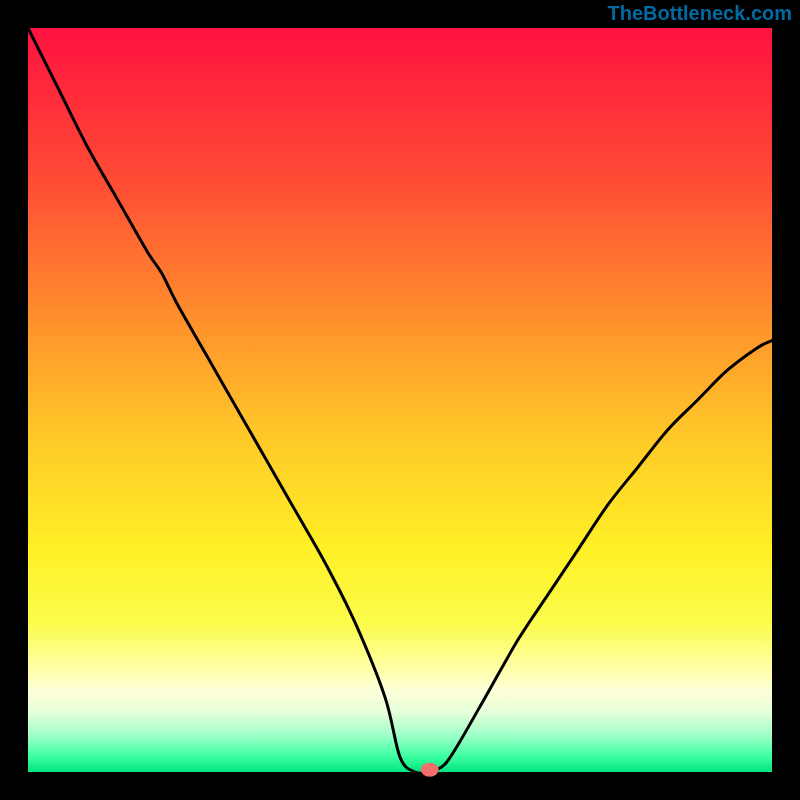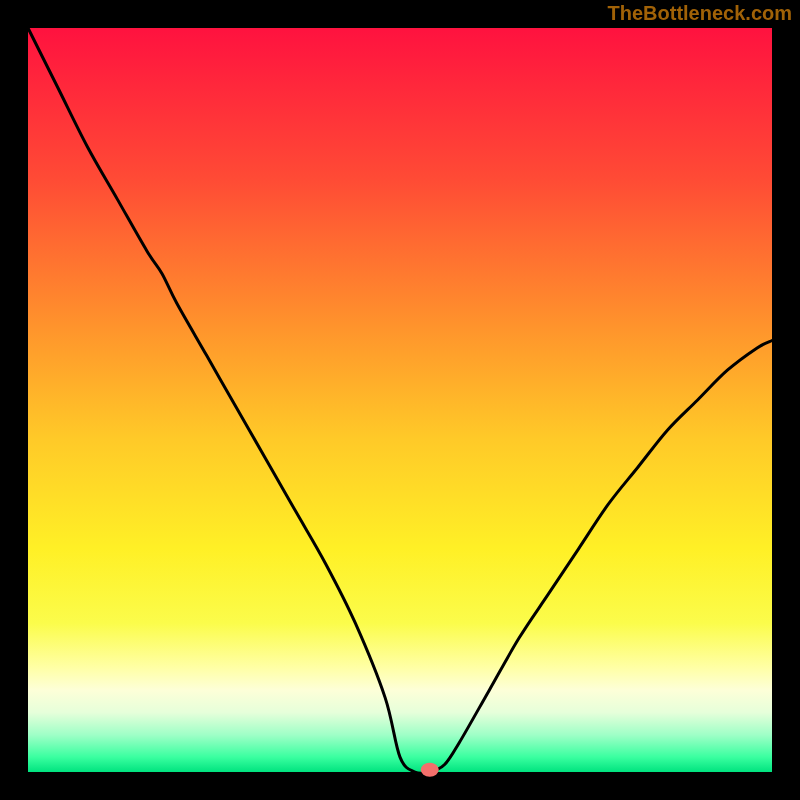--- a/index.html
+++ b/index.html
@@ -16,21 +16,21 @@
     position: relative;
     background: #000;
   }
   .watermark {
     position: absolute;
     top: 2px;
     right: 8px;
     font-family: Arial, sans-serif;
     font-size: 20px;
     font-weight: bold;
-    color: #a16207;
+    color: #0369a1;
     z-index: 10;
   }
   svg {
     display: block;
   }
 </style>
 </head>
 <body>
 <div class="frame">
 

